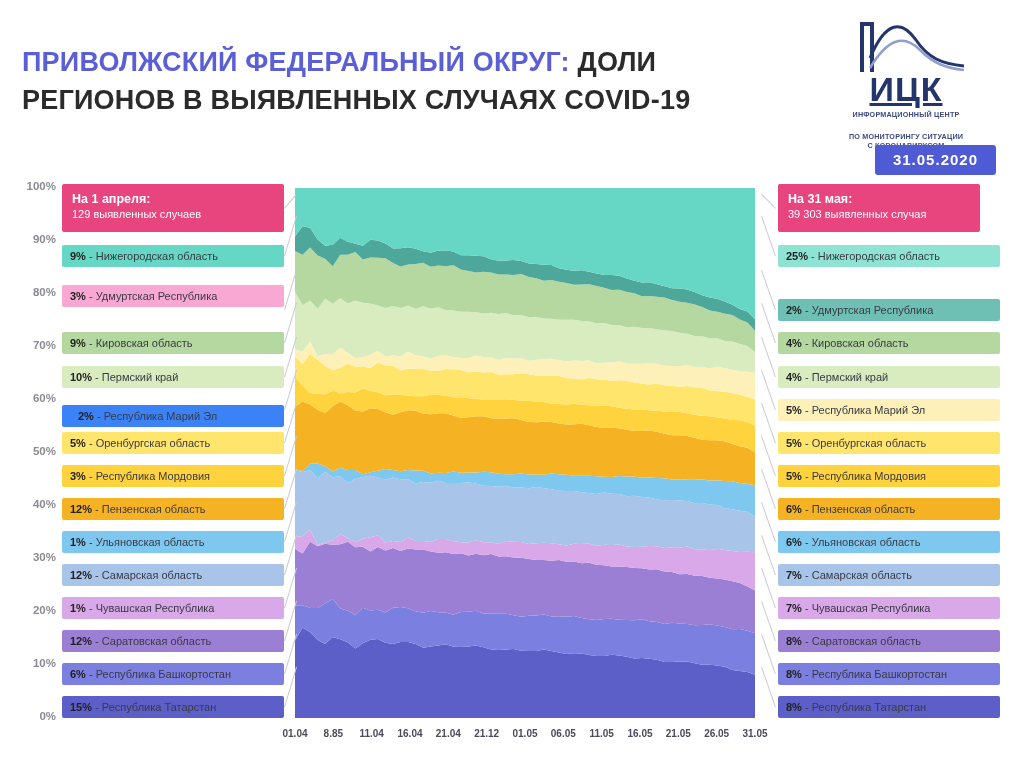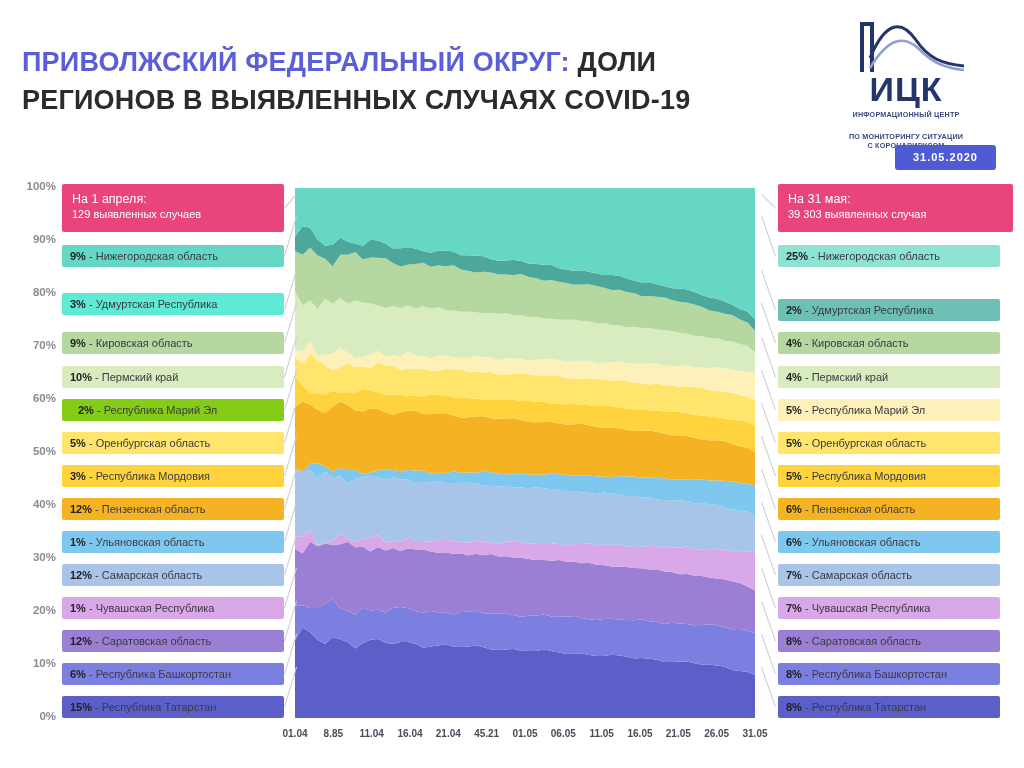--- a/index.html
+++ b/index.html
@@ -48,37 +48,38 @@
     margin: 0 auto;
     position: relative;
   }
   .logo-text {
     font-size: 34px;
     font-weight: bold;
     color: #23356b;
     letter-spacing: 1px;
     line-height: 34px;
     margin-top: -2px;
+    text-decoration: underline;
   }
   .logo-sub {
     font-size: 7.2px;
     font-weight: bold;
     color: #3a4a80;
     line-height: 9.6px;
     letter-spacing: 0.2px;
     margin-top: 4px;
     text-transform: uppercase;
   }
   .date-badge {
     position: absolute;
     right: 28px;
     top: 145px;
     background: #4f5bd5;
     color: #fff;
-    font-size: 11px;
+    font-size: 15px;
     font-weight: bold;
     letter-spacing: 1px;
     padding: 6px 18px 7px 18px;
     border-radius: 3px;
   }
 
   
   .chart-wrap {
     position: absolute;
     left: 0;
@@ -147,25 +148,25 @@
   .label.right { left: 778px; width: 222px; }
 
   .summary {
     position: absolute;
     box-sizing: border-box;
     border-radius: 2px;
     padding: 7px 10px;
     color: #ffffff;
     background: #e8447e;
   }
-  .summary .s-title { font-size: 12.5px; font-weight: normal; line-height: 16px; }
+  .summary .s-title { font-size: 12.5px; font-weight: bold; line-height: 16px; }
   .summary .s-sub   { font-size: 11px; line-height: 15px; }
   .summary .s-sub b { font-weight: normal; }
   .summary.left  { left: 62px;  top: 4px;  width: 222px; height: 48px; }
-  .summary.right { left: 778px; top: 4px;  width: 235px; height: 48px; }
+  .summary.right { left: 778px; top: 4px;  width: 202px; height: 48px; }
 
   .leader {
     position: absolute;
     background: #c9c9d2;
     height: 1px;
     transform-origin: 0 0;
   }
 </style>
 </head>
 <body>
@@ -227,21 +228,21 @@
         <path d="M 0.00 0.00 L 7.54 0.00 L 15.08 0.00 L 22.62 0.00 L 30.16 0.00 L 37.70 0.00 L 45.25 -0.00 L 52.79 -0.00 L 60.33 -0.00 L 67.87 -0.00 L 75.41 0.00 L 82.95 0.00 L 90.49 -0.00 L 98.03 -0.00 L 105.57 -0.00 L 113.11 0.00 L 120.66 -0.00 L 128.20 0.00 L 135.74 -0.00 L 143.28 0.00 L 150.82 0.00 L 158.36 -0.00 L 165.90 -0.00 L 173.44 -0.00 L 180.98 0.00 L 188.52 0.00 L 196.07 -0.00 L 203.61 -0.00 L 211.15 0.00 L 218.69 0.00 L 226.23 0.00 L 233.77 -0.00 L 241.31 0.00 L 248.85 0.00 L 256.39 -0.00 L 263.93 -0.00 L 271.48 0.00 L 279.02 -0.00 L 286.56 0.00 L 294.10 0.00 L 301.64 0.00 L 309.18 0.00 L 316.72 0.00 L 324.26 -0.00 L 331.80 -0.00 L 339.34 0.00 L 346.89 -0.00 L 354.43 0.00 L 361.97 -0.00 L 369.51 0.00 L 377.05 0.00 L 384.59 0.00 L 392.13 0.00 L 399.67 0.00 L 407.21 0.00 L 414.75 0.00 L 422.30 0.00 L 429.84 0.00 L 437.38 0.00 L 444.92 0.00 L 452.46 0.00 L 460.00 0.00 L 460.00 131.60 L 452.46 123.54 L 444.92 120.91 L 437.38 116.86 L 429.84 113.42 L 422.30 110.79 L 414.75 109.50 L 407.21 107.26 L 399.67 103.96 L 392.13 101.61 L 384.59 100.49 L 377.05 100.37 L 369.51 98.19 L 361.97 96.25 L 354.43 94.36 L 346.89 94.40 L 339.34 92.74 L 331.80 90.45 L 324.26 87.72 L 316.72 87.09 L 309.18 86.90 L 301.64 85.60 L 294.10 83.71 L 286.56 82.27 L 279.02 82.79 L 271.48 81.84 L 263.93 80.17 L 256.39 77.09 L 248.85 76.65 L 241.31 76.11 L 233.77 75.52 L 226.23 73.01 L 218.69 71.98 L 211.15 72.43 L 203.61 72.73 L 196.07 71.31 L 188.52 68.28 L 180.98 67.68 L 173.44 67.23 L 165.90 67.14 L 158.36 63.56 L 150.82 62.46 L 143.28 62.48 L 135.74 64.86 L 128.20 63.30 L 120.66 60.70 L 113.11 59.26 L 105.57 60.34 L 98.03 60.62 L 90.49 55.49 L 82.95 52.46 L 75.41 51.72 L 67.87 57.81 L 60.33 55.87 L 52.79 53.82 L 45.25 49.67 L 37.70 56.68 L 30.16 57.81 L 22.62 51.50 L 15.08 39.79 L 7.54 38.33 L 0.00 48.50 Z" fill="#66d7c4"></path>
       </svg>
   </div>
 
   <div class="xaxis">
       <div class="xtick" style="left: 5px;">01.04</div>
       <div class="xtick" style="left: 43.3333px;">8.85</div>
       <div class="xtick" style="left: 81.6667px;">11.04</div>
       <div class="xtick" style="left: 120px;">16.04</div>
       <div class="xtick" style="left: 158.333px;">21.04</div>
-      <div class="xtick" style="left: 196.667px;">45.21</div>
+      <div class="xtick" style="left: 196.667px;">21.12</div>
       <div class="xtick" style="left: 235px;">01.05</div>
       <div class="xtick" style="left: 273.333px;">06.05</div>
       <div class="xtick" style="left: 311.667px;">11.05</div>
       <div class="xtick" style="left: 350px;">16.05</div>
       <div class="xtick" style="left: 388.333px;">21.05</div>
       <div class="xtick" style="left: 426.667px;">26.05</div>
       <div class="xtick" style="left: 465px;">31.05</div>
     </div>
 
   <div class="summary left">
@@ -249,24 +250,24 @@
     <div class="s-sub"><b>129</b><span> выявленных случаев</span></div>
   </div>
 
   <div class="summary right">
     <div class="s-title">На 31 мая:</div>
     <div class="s-sub"><b>39 303</b><span> выявленных случая</span></div>
   </div>
 
   <div id="labels-left-host">
       <div class="label left" style="top: 65px; background: rgb(102, 215, 196);"><b>9%</b><span> - Нижегородская область</span></div>
-      <div class="label left" style="top: 113px; background: #5eead4;"><b>3%</b><span> - Удмуртская Республика</span></div>
+      <div class="label left" style="top: 105px; background: #f9a8d4;"><b>3%</b><span> - Удмуртская Республика</span></div>
       <div class="label left" style="top: 152px; background: rgb(181, 216, 160);"><b>9%</b><span> - Кировская область</span></div>
       <div class="label left" style="top: 186px; background: rgb(216, 236, 192);"><b>10%</b><span> - Пермский край</span></div>
-      <div class="label left" style="top: 219px; background: #84cc16; padding-left: 16px;"><b>2%</b><span> - Республика Марий Эл</span></div>
+      <div class="label left" style="top: 225px; background: #3b82f6; padding-left: 16px;"><b>2%</b><span> - Республика Марий Эл</span></div>
       <div class="label left" style="top: 252px; background: rgb(255, 229, 107);"><b>5%</b><span> - Оренбургская область</span></div>
       <div class="label left" style="top: 285px; background: rgb(255, 211, 61);"><b>3%</b><span> - Республика Мордовия</span></div>
       <div class="label left" style="top: 318px; background: rgb(245, 179, 36);"><b>12%</b><span> - Пензенская область</span></div>
       <div class="label left" style="top: 351px; background: rgb(126, 200, 240);"><b>1%</b><span> - Ульяновская область</span></div>
       <div class="label left" style="top: 384px; background: rgb(168, 196, 232);"><b>12%</b><span> - Самарская область</span></div>
       <div class="label left" style="top: 417px; background: rgb(217, 168, 232);"><b>1%</b><span> -  Чувашская Республика</span></div>
       <div class="label left" style="top: 450px; background: rgb(155, 127, 212);"><b>12%</b><span> -  Саратовская область</span></div>
       <div class="label left" style="top: 483px; background: rgb(123, 127, 224);"><b>6%</b><span> - Республика Башкортостан</span></div>
       <div class="label left" style="top: 516px; background: rgb(91, 95, 199);"><b>15%</b><span> -  Республика Татарстан</span></div>
     </div>

